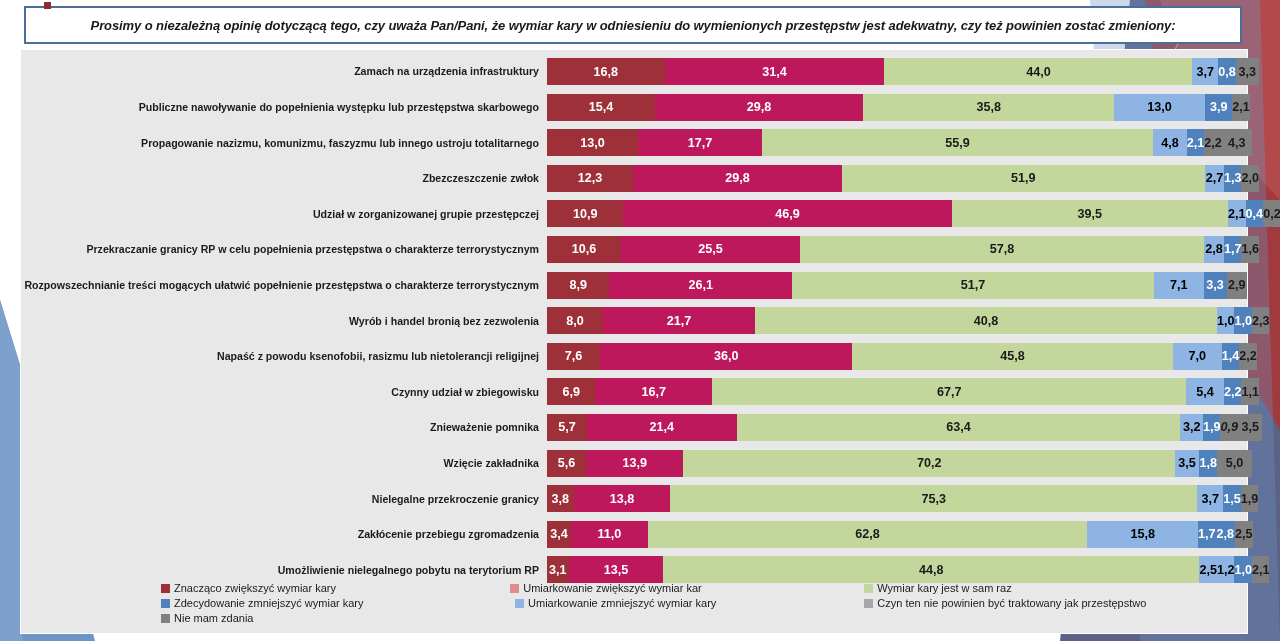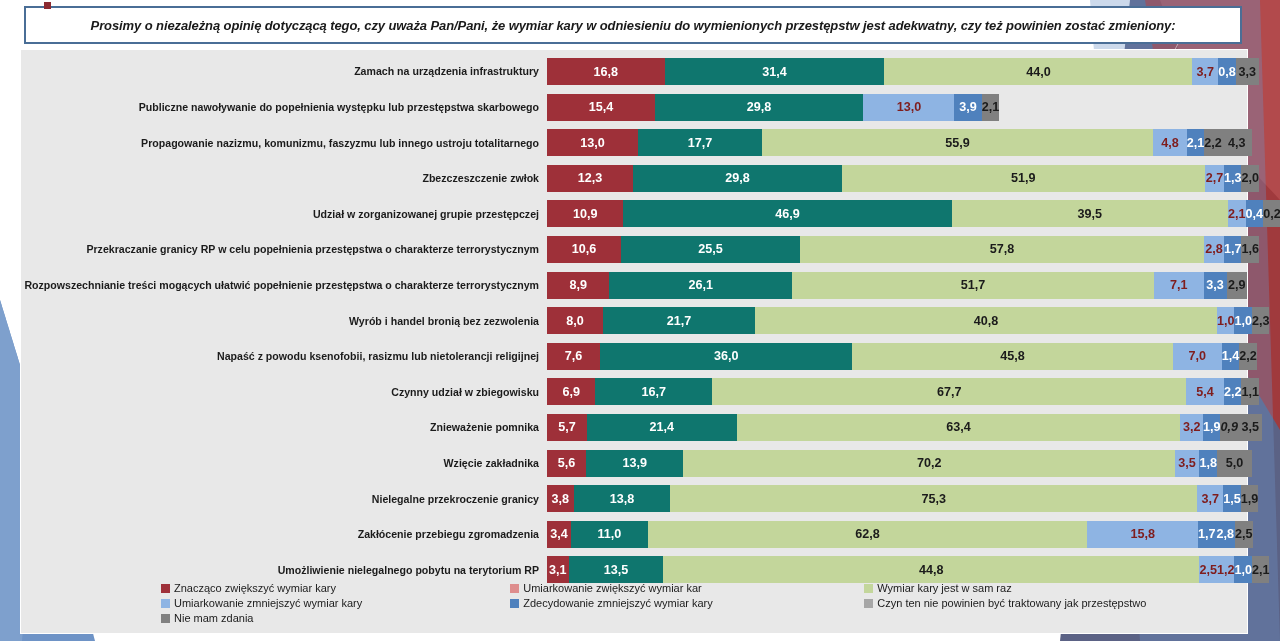--- a/index.html
+++ b/index.html
@@ -50,23 +50,23 @@
   }
   .seg{
     display:flex;align-items:center;justify-content:center;
     font-size:12.6px;font-weight:bold;overflow:visible;white-space:nowrap;
     position:relative;
   }
   .seg span{position:relative;z-index:2;}
 
   
   .s0{background:#9E3039;color:#ffffff;}
-  .s1{background:#0f766e;color:#ffffff;}
+  .s1{background:#be185d;color:#ffffff;}
   .s2{background:#C3D69B;color:#1b1b1b;}
-  .s3{background:#8EB4E3;color:#7f1d1d;}
+  .s3{background:#8EB4E3;color:#000000;}
   .s4{background:#4F81BD;color:#ffffff;}
   .s5{background:#808080;color:#1b1b1b;}
 
   
   .legend{
     position:absolute;left:0;bottom:6px;width:100%;
     padding-left:140px;box-sizing:border-box;
   }
   .legend-row{display:flex;margin-bottom:3px;}
   .legend-item{display:flex;align-items:center;font-size:11px;color:#1b1b1b;}
@@ -143,20 +143,23 @@
       </div>
       <div class="row">
         <div class="row-label">Publiczne nawoływanie do popełnienia występku lub przestępstwa skarbowego</div>
         <div class="row-bar">
           <div class="seg s0" style="flex: 0 0 15.4%;">
             <span>15,4</span>
           </div>
           <div class="seg s1" style="flex: 0 0 29.8%;">
             <span>29,8</span>
           </div>
+          <div class="seg s2" style="flex: 0 0 35.8%;">
+            <span>35,8</span>
+          </div>
           <div class="seg s3" style="flex: 0 0 13%;">
             <span>13,0</span>
           </div>
           <div class="seg s4" style="flex: 0 0 3.9%;">
             <span>3,9</span>
           </div>
           <div class="seg s5" style="flex: 0 0 2.1%;">
             <span>2,1</span>
           </div>
         </div>
@@ -482,27 +485,27 @@
         <div class="legend-item lg-b">
           <span class="swatch sw1"></span>
           <span>Umiarkowanie zwiększyć wymiar kar</span>
         </div>
         <div class="legend-item lg-c">
           <span class="swatch sw2"></span>
           <span>Wymiar kary jest w sam raz</span>
         </div>
       </div>
       <div class="legend-row">
+        <div class="legend-item lg-b">
+          <span class="swatch sw4"></span>
+          <span>Zdecydowanie zmniejszyć wymiar kary</span>
+        </div>
         <div class="legend-item lg-a">
           <span class="swatch sw3"></span>
           <span>Umiarkowanie zmniejszyć wymiar kary</span>
-        </div>
-        <div class="legend-item lg-b">
-          <span class="swatch sw4"></span>
-          <span>Zdecydowanie zmniejszyć wymiar kary</span>
         </div>
         <div class="legend-item lg-c">
           <span class="swatch sw5"></span>
           <span>Czyn ten nie powinien być traktowany jak przestępstwo</span>
         </div>
       </div>
       <div class="legend-row">
         <div class="legend-item lg-a">
           <span class="swatch sw6"></span>
           <span>Nie mam zdania</span>

